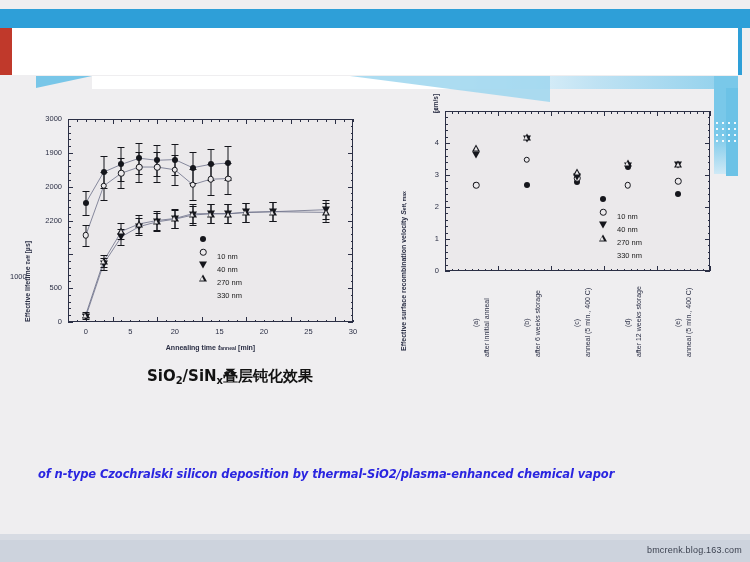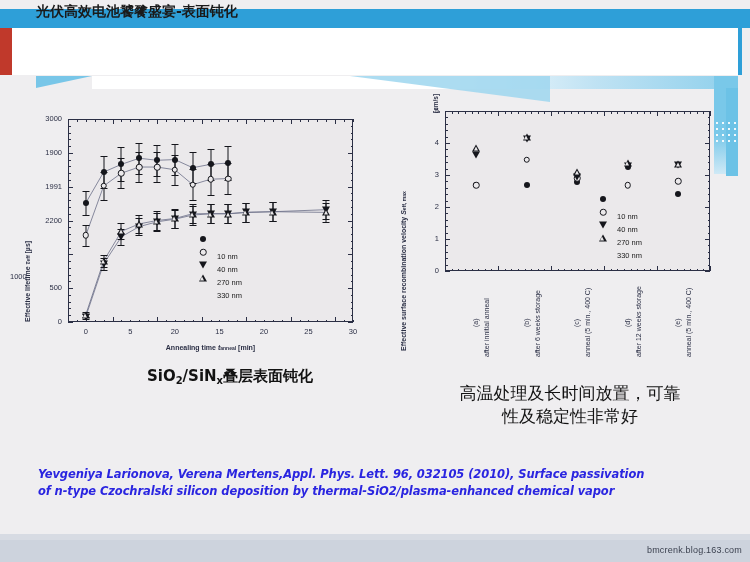--- a/index.html
+++ b/index.html
@@ -138,21 +138,20 @@
     font-family:"Liberation Sans",sans-serif;font-size:9px;color:#3c4250;
     letter-spacing:.2px;
   }
 </style>
 </head>
 <body>
 
 <div class="slide">
 
   <div class="kicker-bar"></div>
-  <div class="kicker-text">光伏高效电池饕餮盛宴-表面钝化</div>
 
   <div class="title-band"></div>
   <div class="title-band-left"></div>
 
   <div class="deco-band"></div>
   <div class="deco-tri"></div>
   <div class="deco-wedge-l"></div>
   <div class="deco-right-col"></div>
   <div class="deco-right-col2"></div>
   <div class="deco-dots"></div>
@@ -284,21 +283,21 @@
       <div class="" style="position:absolute;left:58px;top:203.46666666666667px;width:2.5px;height:1px;background:#2b2f45;"></div>
       <div class="" style="position:absolute;left:340.5px;top:203.46666666666667px;width:2.5px;height:1px;background:#2b2f45;"></div>
       <div class="" style="position:absolute;left:58px;top:210.23333333333332px;width:2.5px;height:1px;background:#2b2f45;"></div>
       <div class="" style="position:absolute;left:340.5px;top:210.23333333333332px;width:2.5px;height:1px;background:#2b2f45;"></div>
       <div class="" style="position:absolute;left:58px;top:217px;width:5px;height:1px;background:#2b2f45;"></div>
       <div class="" style="position:absolute;left:338px;top:217px;width:5px;height:1px;background:#2b2f45;"></div>
       <div class="tick-lbl" style="left:0px;top:212px;width:52px;text-align:right;">0</div>
       <div class="tick-lbl" style="left:0px;top:178.16666666666669px;width:52px;text-align:right;">500</div>
       <div class="tick-lbl" style="left:0px;top:155px;width:52px;text-align:left;margin-top:12px;">1000</div>
       <div class="tick-lbl" style="left:0px;top:110.5px;width:52px;text-align:right;">2200</div>
-      <div class="tick-lbl" style="left:0px;top:76.66666666666669px;width:52px;text-align:right;">1991</div>
+      <div class="tick-lbl" style="left:0px;top:76.66666666666669px;width:52px;text-align:right;">2000</div>
       <div class="tick-lbl" style="left:0px;top:42.833333333333314px;width:52px;text-align:right;">1900</div>
       <div class="tick-lbl" style="left:0px;top:9px;width:52px;text-align:right;">3000</div>
       <div class="tick-lbl" style="left:63.8125px;top:222px;width:24px;text-align:center;">0</div>
       <div class="tick-lbl" style="left:108.34375px;top:222px;width:24px;text-align:center;">5</div>
       <div class="tick-lbl" style="left:152.875px;top:222px;width:24px;text-align:center;">20</div>
       <div class="tick-lbl" style="left:197.40625px;top:222px;width:24px;text-align:center;">15</div>
       <div class="tick-lbl" style="left:241.9375px;top:222px;width:24px;text-align:center;">20</div>
       <div class="tick-lbl" style="left:286.46875px;top:222px;width:24px;text-align:center;">25</div>
       <div class="tick-lbl" style="left:331px;top:222px;width:24px;text-align:center;">30</div>
       <svg style="position:absolute;left:0;top:0;width:360px;height:250px;">
@@ -739,30 +738,25 @@
       <div class="xcat-lbl" style="left:194.24761904761905px;top:262px;">anneal (5 min., 400 C)</div>
       <div class="xcat-lbl" style="left:233.72380952380954px;top:232px;">(d)</div>
       <div class="xcat-lbl" style="left:244.72380952380954px;top:262px;">after 12 weeks storage</div>
       <div class="xcat-lbl" style="left:284.2px;top:232px;">(e)</div>
       <div class="xcat-lbl" style="left:295.2px;top:262px;">anneal (5 min., 400 C)</div>
       <div class="ylabel" style="left:10px;top:256px;">Effective surface recombination velocity <i>S</i><span style="font-size:5px">eff, max</span></div>
       <div class="ylabel" style="left:42px;top:18px;font-size:6.5px;">[cm/s]</div>
     </div>
 
   <div class="cap cap-left">
-    <div><span>SiO</span><sub>2</sub><span>/SiN</span><sub>x</sub><span>叠层表面钝化</span></div>
+    <div><span>SiO</span><sub>2</sub><span>/SiN</span><sub>x</sub><span>叠层钝化效果</span></div>
   </div>
 
-  <div class="cap cap-right">
-    <div>高温处理及长时间放置，可靠</div>
-    <div>性及稳定性非常好</div>
-  </div>
 
   <div class="citation">
-    <div>Yevgeniya Larionova, Verena Mertens,Appl. Phys. Lett. 96, 032105 (2010), Surface passivation</div>
     <div>of n-type Czochralski silicon deposition by thermal-SiO2/plasma-enhanced chemical vapor</div>
   </div>
 
   <div class="footer-bar"></div>
   <div class="footer-inner"></div>
   <div class="watermark">bmcrenk.blog.163.com</div>
 
 </div>
 
 </body></html>

